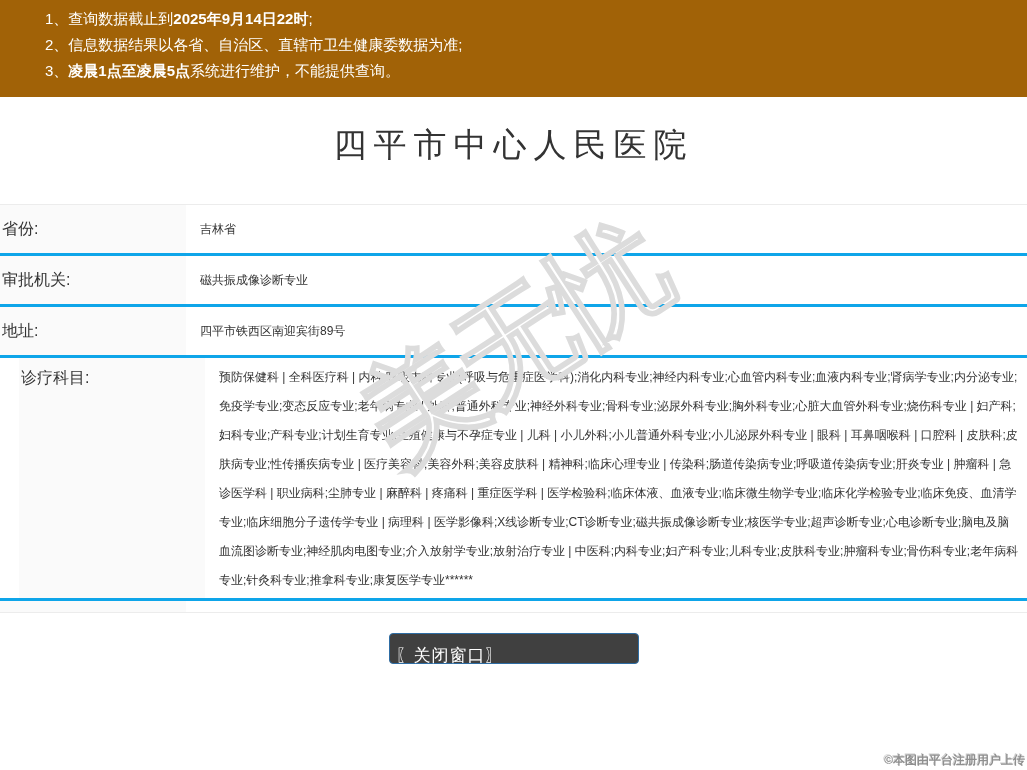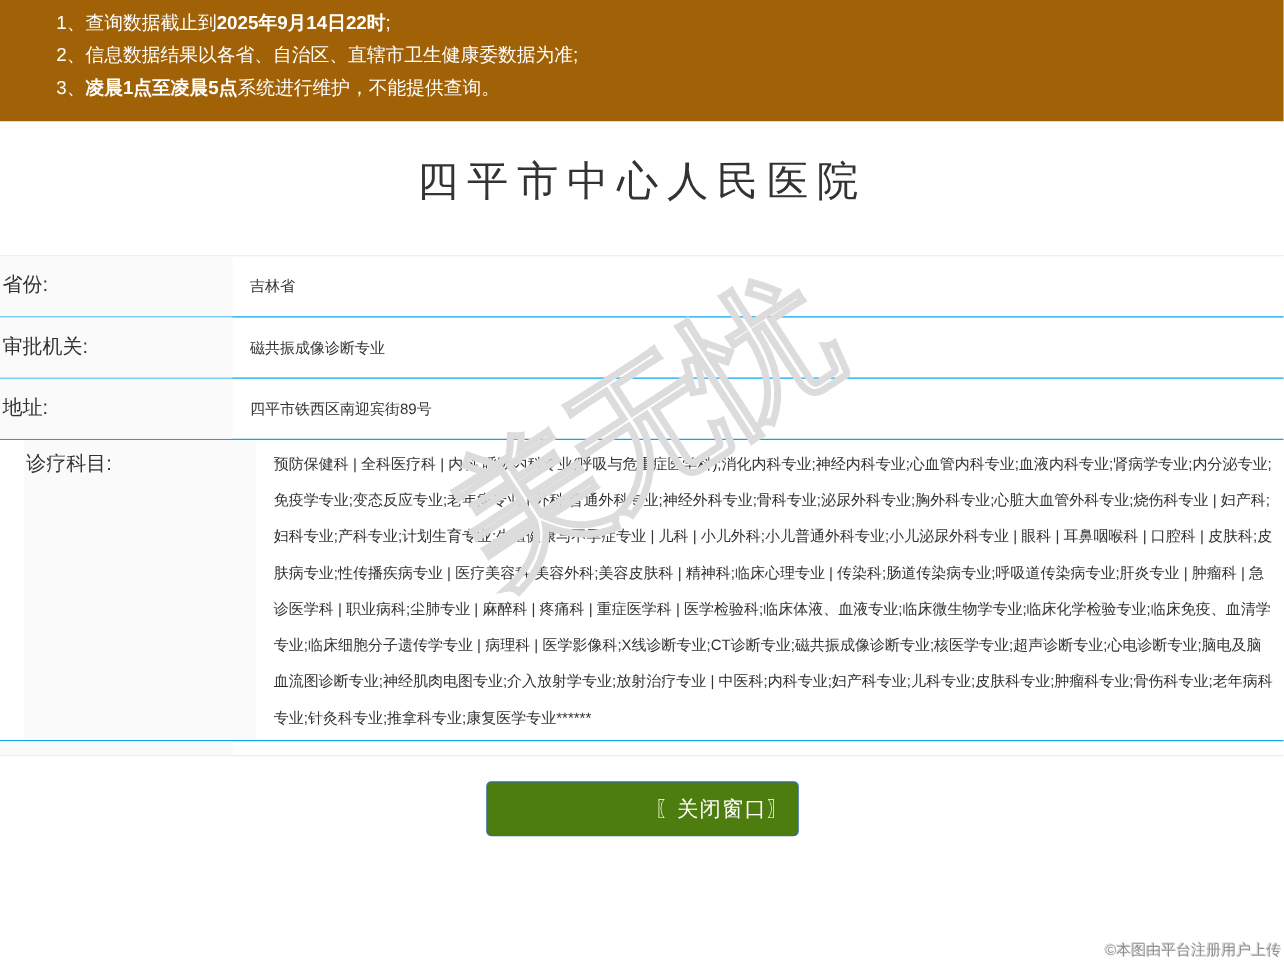--- a/index.html
+++ b/index.html
@@ -14,51 +14,51 @@
   }
   .notice-line{line-height:26px;font-weight:400;}
   .notice-line b{font-weight:700;}
   
   .page-title{
     text-align:center;font-size:33px;font-weight:400;color:#333;
     letter-spacing:7px;line-height:40px;margin:28px 0 39px 0;
   }
   
   .info-table{border-top:1px solid #ececec;}
-  .irow{display:flex;border-bottom:1px solid #0ea5e9;}
+  .irow{display:flex;border-bottom:3px solid #0ea5e9;}
   .irow.spacer{height:11px;border-bottom:1px solid #ececec;}
   .label-cell{
     width:186px;flex:0 0 186px;background:#fafafa;
     padding:14px 6px 14px 2px;font-size:16px;line-height:20px;box-sizing:border-box;
   }
   .value-cell{
     flex:1;padding:14px 8px 14px 14px;font-size:12px;line-height:20px;
   }
   .irow.big .label-cell{padding-top:5px;padding-bottom:3px;line-height:29px;margin-left:19px;}
   .irow.big .value-cell{padding-top:5px;padding-bottom:3px;line-height:29px;}
   
   .btn-wrap{text-align:center;margin-top:20px;}
   .close-btn{
-    display:inline-block;width:250px;height:44px;
-    background:#4d7c0f;border:1px solid #2e6da4;border-radius:4px;
-    color:#fff;font-size:17px;line-height:42px;text-align:right;
+    display:inline-block;width:250px;height:31px;
+    background:#404040;border:1px solid #2e6da4;border-radius:4px;
+    color:#fff;font-size:17px;line-height:42px;text-align:left;
     font-family:"Liberation Sans",sans-serif;cursor:pointer;letter-spacing:1px;
   }
   
   .watermark{
     position:absolute;left:350px;top:268px;z-index:5;
     font-size:115px;font-weight:700;letter-spacing:-6px;
     color:transparent;-webkit-text-stroke:2px #dcdcdc;
     transform:rotate(-33deg);transform-origin:center center;
     pointer-events:none;white-space:nowrap;
   }
   
   .footer-note{
     position:absolute;right:2px;bottom:1px;z-index:6;
-    font-size:12px;font-weight:400;color:#8f8f8f;
+    font-size:12px;font-weight:700;color:#8f8f8f;
     text-shadow:1px 1px 0 #ffffff,-1px -1px 0 #cfcfcf;
   }
 </style>
 </head>
 <body>
 
 <div class="notice-bar">
   <div class="notice-line"><span>1、</span><span>查询数据截止到</span><b>2025年9月14日22时</b><span>;</span></div>
   <div class="notice-line"><span>2、</span><span>信息数据结果以各省、自治区、直辖市卫生健康委数据为准;</span><b></b><span></span></div>
   <div class="notice-line"><span>3、</span><span></span><b>凌晨1点至凌晨5点</b><span>系统进行维护，不能提供查询。</span></div>

